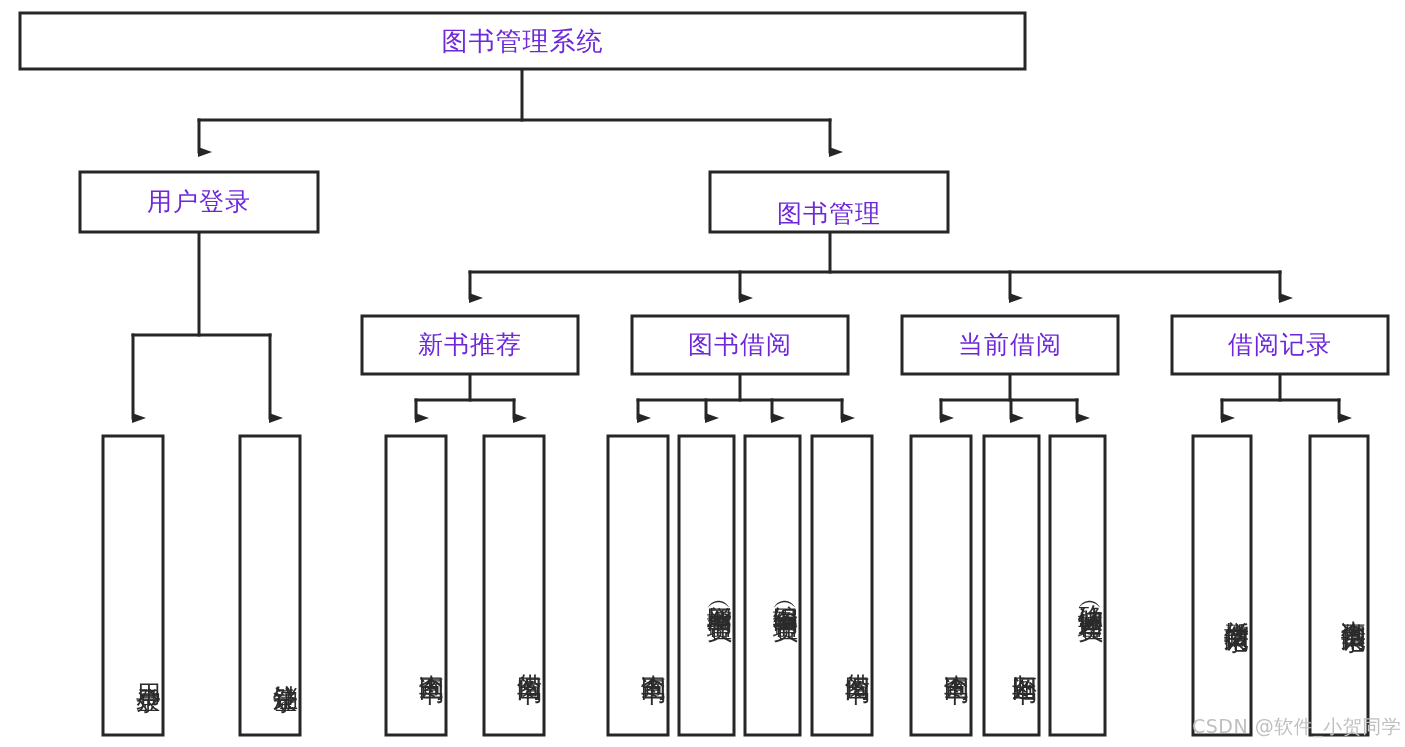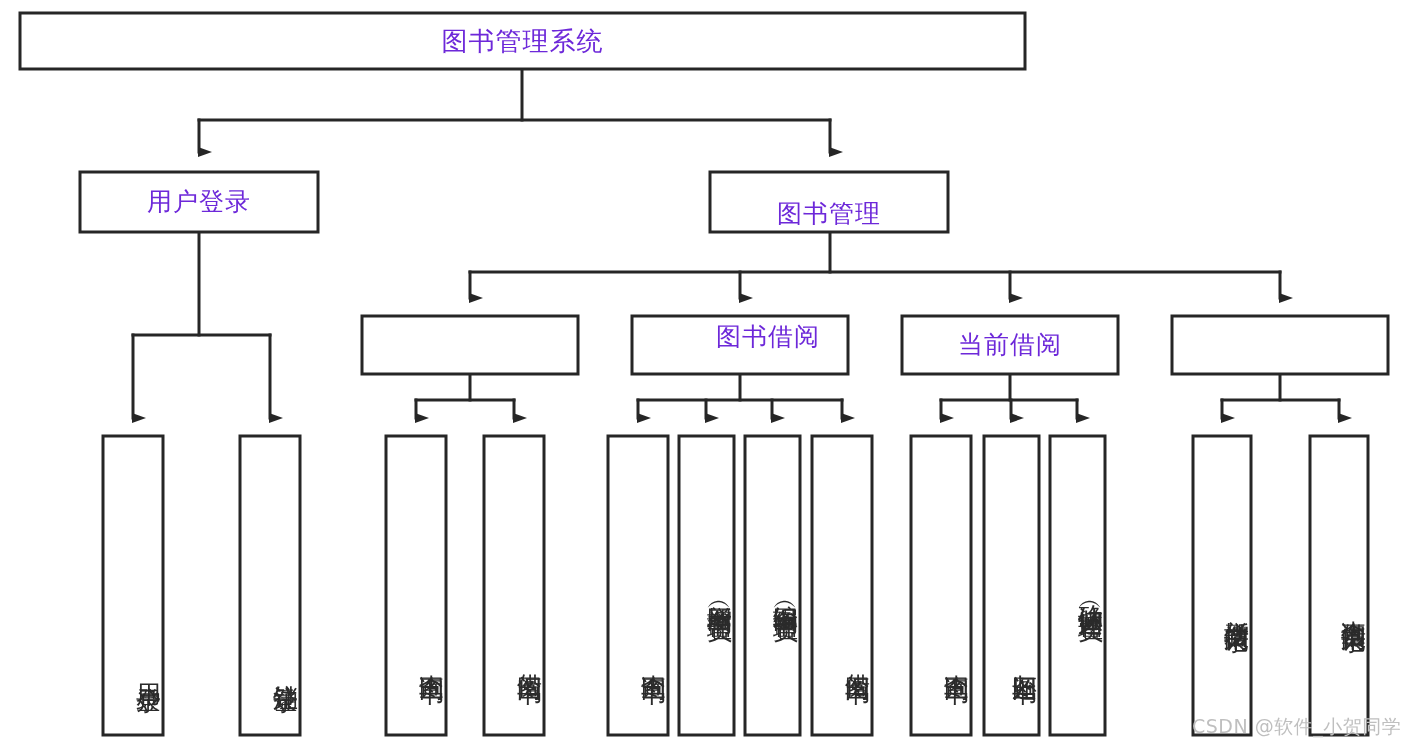--- a/index.html
+++ b/index.html
@@ -172,22 +172,24 @@
     <rect class="box-rect" x="1050" y="436" width="55" height="299"></rect>
     <rect class="box-rect" x="1193" y="436" width="58" height="299"></rect>
     <rect class="box-rect" x="1310" y="436" width="58" height="299"></rect>
   </svg>
 
   <div class="h-label lvl1" style="left:20px; top:13px; width:1005px; height:56px;">图书管理系统</div>
 
   <div class="h-label" style="left:80px; top:172px; width:238px; height:60px;">用户登录</div>
   <div class="h-label" style="left:710px; top:172px; width:238px; height:60px;margin-top:12px;">图书管理</div>
 
-  <div class="h-label" style="left:632px; top:308px; width:216px; height:58px;padding-left:28px;">图书借阅</div>
+  <div class="h-label" style="left:362px; top:316px; width:216px; height:58px;">新书推荐</div>
+  <div class="h-label" style="left:632px; top:316px; width:216px; height:58px;">图书借阅</div>
   <div class="h-label" style="left:902px; top:316px; width:216px; height:58px;">当前借阅</div>
+  <div class="h-label" style="left:1172px; top:316px; width:216px; height:58px;">借阅记录</div>
 
   <div class="v-label" style="left:103px; top:436px; width:60px; height:299px; padding-top:82px;">用户登录</div>
   <div class="v-label" style="left:240px; top:436px; width:60px; height:299px; padding-top:82px;">注销登录</div>
   <div class="v-label" style="left:386px; top:436px; width:60px; height:299px; padding-top:72px;">查询图书</div>
   <div class="v-label" style="left:484px; top:436px; width:60px; height:299px; padding-top:72px;">借阅图书</div>
   <div class="v-label" style="left:608px; top:436px; width:60px; height:299px; padding-top:72px;">查询图书</div>
   <div class="v-label" style="left:679px; top:436px; width:55px; height:299px; padding-top:8px;">新增图书（管理员）</div>
   <div class="v-label" style="left:745px; top:436px; width:55px; height:299px; padding-top:8px;">编辑图书（管理员）</div>
   <div class="v-label" style="left:812px; top:436px; width:60px; height:299px; padding-top:72px;">借阅图书</div>
   <div class="v-label" style="left:911px; top:436px; width:60px; height:299px; padding-top:72px;">查询图书</div>

